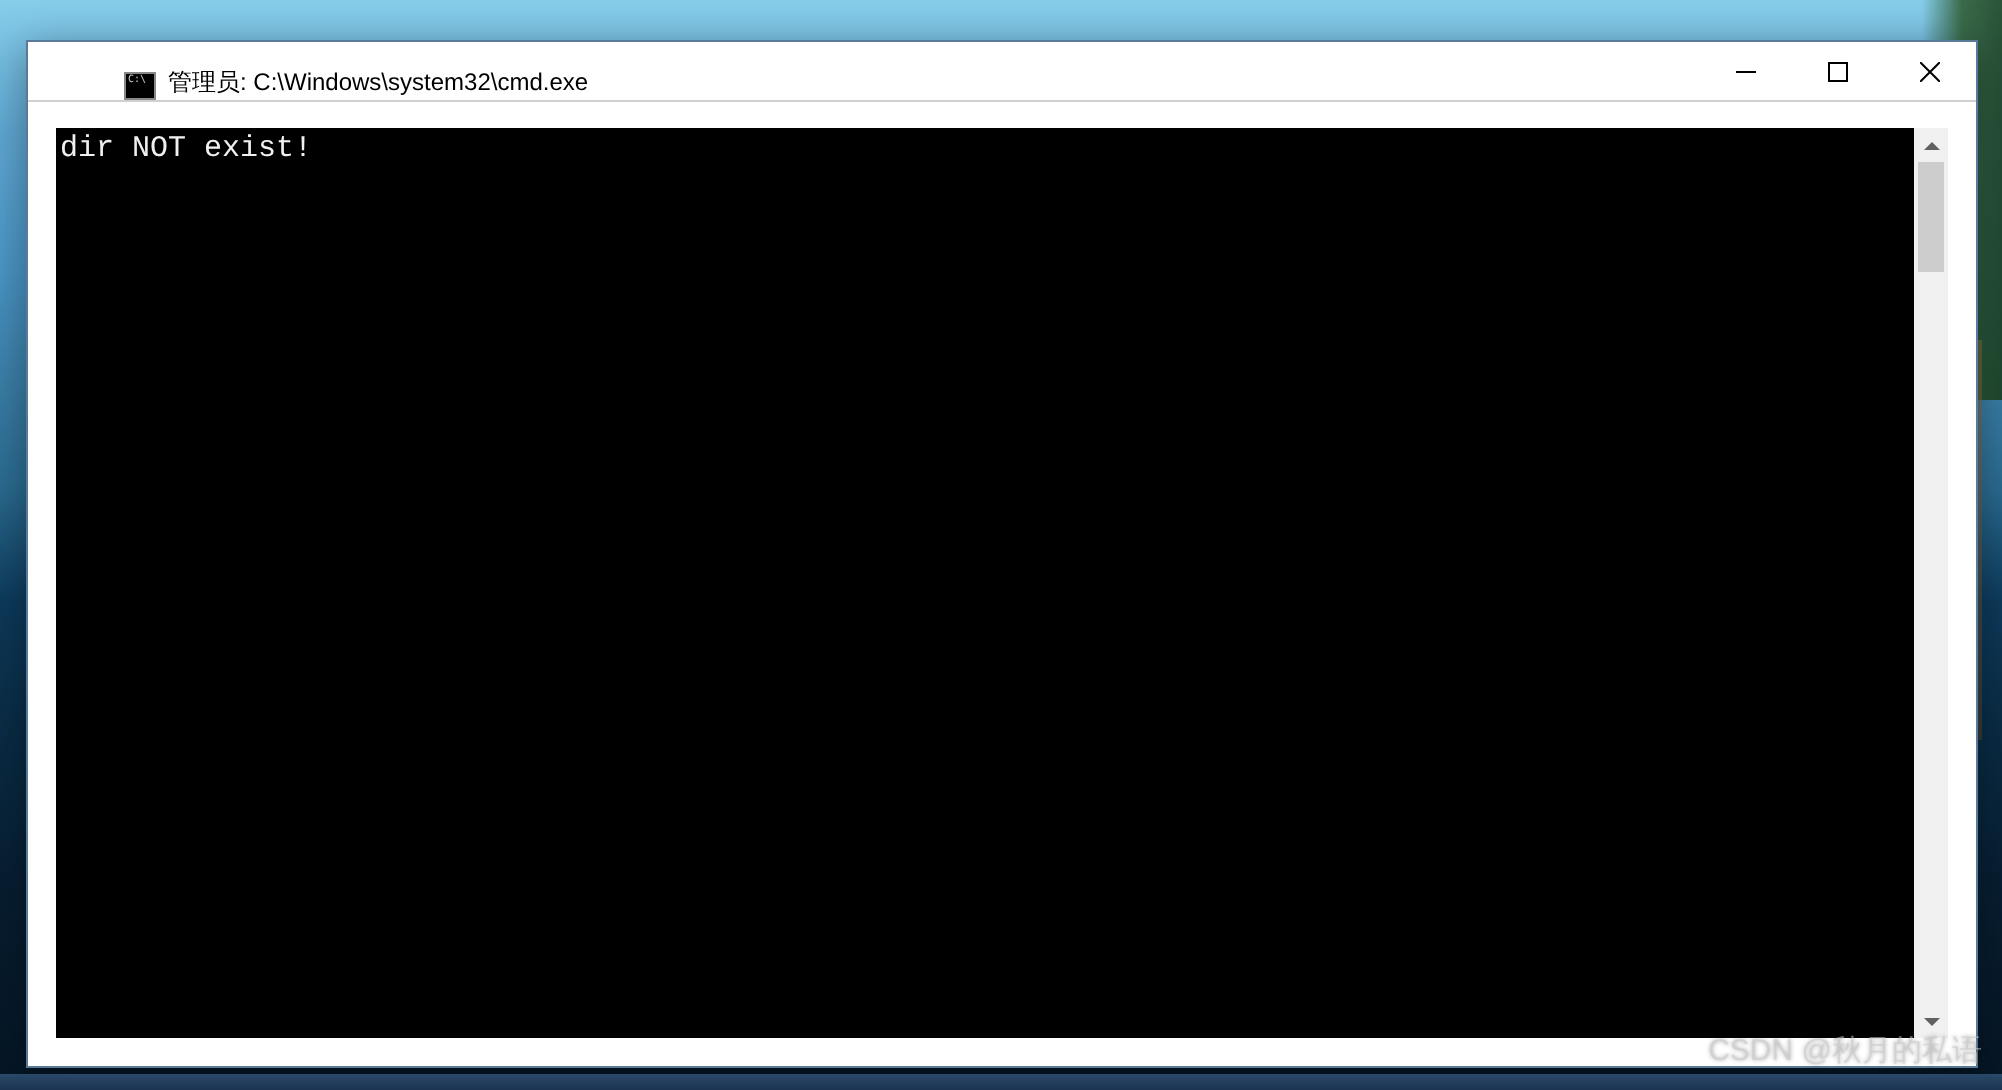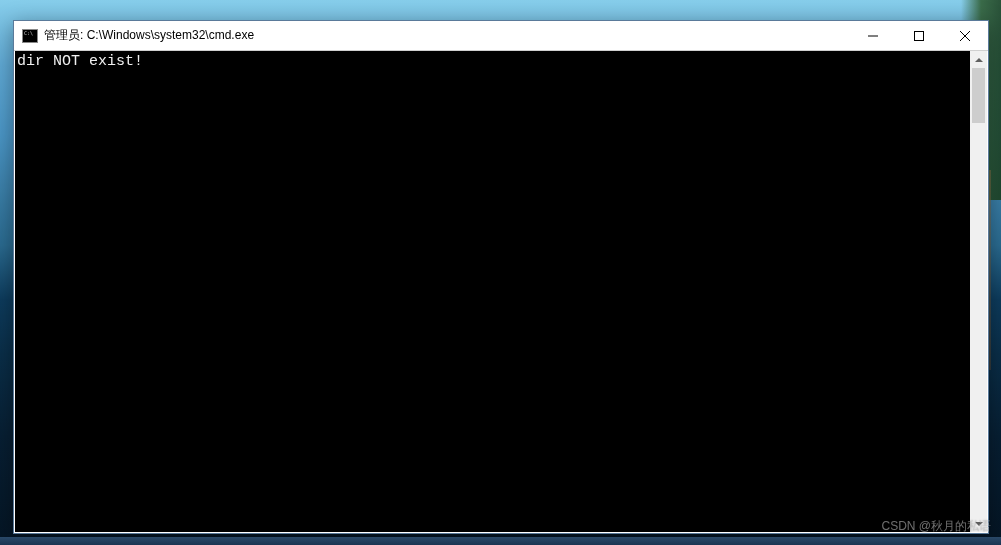--- a/index.html
+++ b/index.html
@@ -55,23 +55,24 @@
       background: #fff;
       border: 1px solid #5a7a9a;
       box-shadow: 0 4px 20px rgba(0,0,0,0.35);
       display: flex;
       flex-direction: column;
     }
     .titlebar {
       height: 30px;
       background: #ffffff;
       display: flex;
-      align-items: center;
+      align-items: flex-end;
       border-bottom: 1px solid #d0d0d0;
       user-select: none;
+      padding-left: 40px;
     }
     .app-icon {
       width: 16px;
       height: 14px;
       margin: 0 6px 0 8px;
       background: #000;
       border: 1px solid #888;
       position: relative;
       flex-shrink: 0;
     }
@@ -106,21 +107,21 @@
     }
     .win-btn svg { display: block; }
     .terminal-area {
       flex: 1;
       background: #000000;
       color: #ffffff;
       position: relative;
       overflow: hidden;
       border: 1px solid #fff;
       border-top: none;
-      margin: 0;
+      margin: 13px;
     }
     .terminal-content {
       position: absolute;
       top: 0;
       left: 0;
       right: 17px;
       bottom: 0;
       padding: 2px 0 0 2px;
       font-family: "NSimSun", "SimSun", Consolas, "Courier New", monospace;
       font-size: 15px;
@@ -182,21 +183,21 @@
       border-left: 4px solid transparent;
       border-right: 4px solid transparent;
     }
     .sb-tri.up { border-bottom: 4px solid #606060; }
     .sb-tri.down { border-top: 4px solid #606060; }
     .watermark {
       position: absolute;
       right: 10px;
       bottom: 10px;
       color: rgba(200,200,200,0.55);
-      font-size: 12px;
+      font-size: 15px;
       font-family: "Microsoft YaHei", sans-serif;
       pointer-events: none;
       text-shadow: 0 0 2px rgba(0,0,0,0.3);
     }
   </style>
 </head>
 <body>
 
 <div class="tree"></div>
 <div class="trunk"></div>

